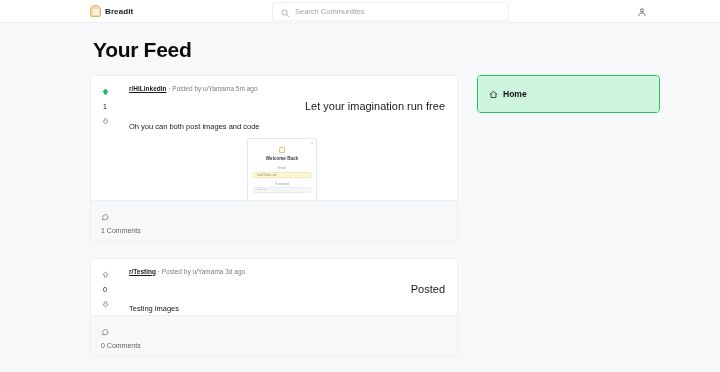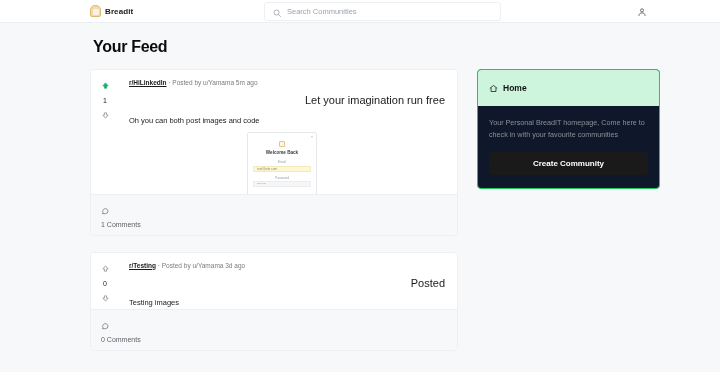--- a/index.html
+++ b/index.html
@@ -41,21 +41,21 @@
     border-radius: 1px;
   }
   .brand-name {
     font-size: 8px;
     font-weight: 700;
     color: #1a1a1b;
     letter-spacing: .1px;
   }
   .search-wrap {
     position: absolute;
-    left: 264px;
+    left: 272px;
     top: 2px;
     width: 237px;
     height: 19px;
     background: #ffffff;
     border: 1px solid #edeff1;
     border-radius: 3px;
     display: flex;
     align-items: center;
     padding: 0 8px;
     gap: 6px;
@@ -78,21 +78,21 @@
     display: flex;
     align-items: center;
     justify-content: center;
   }
 
   
   .page {
     padding: 0 90px;
   }
   .page-title {
-    font-size: 16px;
+    font-size: 21px;
     font-weight: 700;
     color: #0b0b0c;
     letter-spacing: -.3px;
     margin: 15px 0 13px 3px;
   }
   .columns {
     display: flex;
     gap: 19px;
     align-items: flex-start;
   }
@@ -405,21 +405,17 @@
       <div class="side-card">
         <div class="side-header">
           <span>
             <svg width="9" height="9" viewBox="0 0 24 24" fill="none" stroke="#111214" stroke-width="2">
               <path d="M3 11l9-7 9 7" stroke-linejoin="round" stroke-linecap="round"></path>
               <path d="M5.5 9.7V20h13V9.7" stroke-linejoin="round"></path>
             </svg>
           </span>
           <span class="side-header-title">Home</span>
         </div>
-        <div class="side-body">
-          <p class="side-desc">Your Personal BreadIT homepage, Come here to check in with your favourite communities</p>
-          <button class="create-btn">Create Community</button>
-        </div>
       </div>
     </div>
 
   </div>
 </div>
 
 </body></html>

